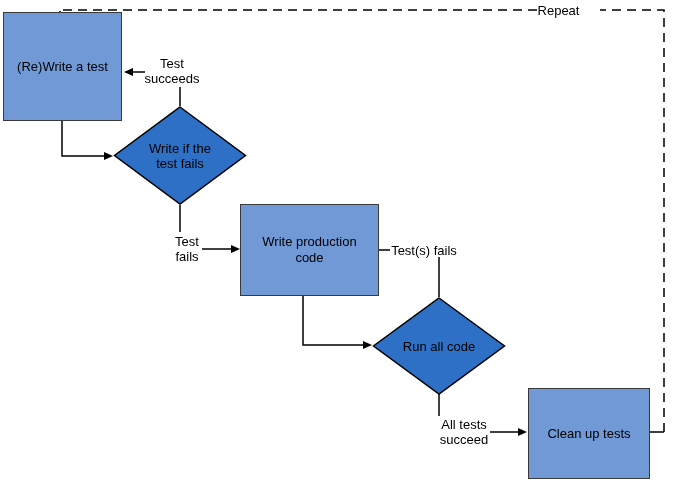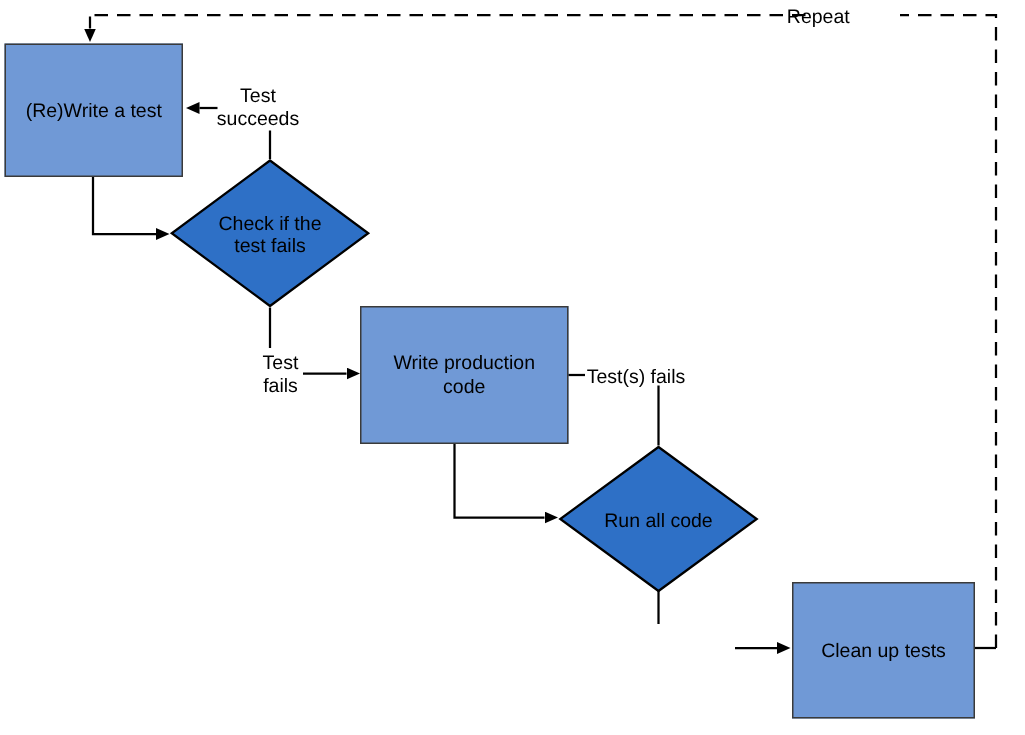--- a/index.html
+++ b/index.html
@@ -108,52 +108,54 @@
 
     <path class="edge" d="M439,394 V416"></path>
     <path class="edge" d="M490,432 H518" marker-end="url(#arr)"></path>
 
     <path class="edge" d="M650,432 H664"></path>
     <path class="edge dashed" d="M664,432 V10 H600"></path>
     <path class="edge dashed" d="M537,10 H60"></path>
     <path class="edge" d="M60,11 V19" marker-end="url(#arr)"></path>
   </svg>
 
-  <div class="node" style="left:3px; top:29px; width:119px; height:89px;">
+  <div class="node" style="left:3px; top:12px; width:119px; height:109px;">
     <span>(Re)Write a test</span>
   </div>
 
   <div class="node" style="left:240px; top:204px; width:139px; height:92px;">
     <span>Write production
 code</span>
   </div>
 
   <div class="node" style="left:528px; top:388px; width:122px; height:91px;">
     <span>Clean up tests</span>
   </div>
 
   <div class="diamond" style="left:113px; top:106px; width:134px; height:99px;">
     <svg viewBox="0 0 134 99" xmlns="http://www.w3.org/2000/svg">
       <polygon class="diamond-shape" points="67,1 132.5,49.5 67,98 1.5,49.5"></polygon>
     </svg>
-    <span class="diamond-label">Check if the
+    <span class="diamond-label">Write if the
 test fails</span>
   </div>
 
   <div class="diamond" style="left:372px; top:297px; width:134px; height:98px;">
     <svg viewBox="0 0 134 98" xmlns="http://www.w3.org/2000/svg">
       <polygon class="diamond-shape" points="67,1 132.5,49 67,97 1.5,49"></polygon>
     </svg>
     <span class="diamond-label">Run all code</span>
   </div>
 
   <div class="edge-label" style="left:140px; top:56px; width:64px;">Test
 succeeds</div>
 
   <div class="edge-label" style="left:161px; top:234px; width:52px;">Test
 fails</div>
 
   <div class="edge-label" style="left:390px; top:243px; width:68px;">Test(s) fails</div>
 
+  <div class="edge-label" style="left:433px; top:417px; width:62px;">All tests
+succeed</div>
 
-  <div class="edge-label" style="left:514px; top:3px; width:63px;">Repeat</div>
+  <div class="edge-label" style="left:527px; top:3px; width:63px;">Repeat</div>
 
 </div>
 
 </body></html>

